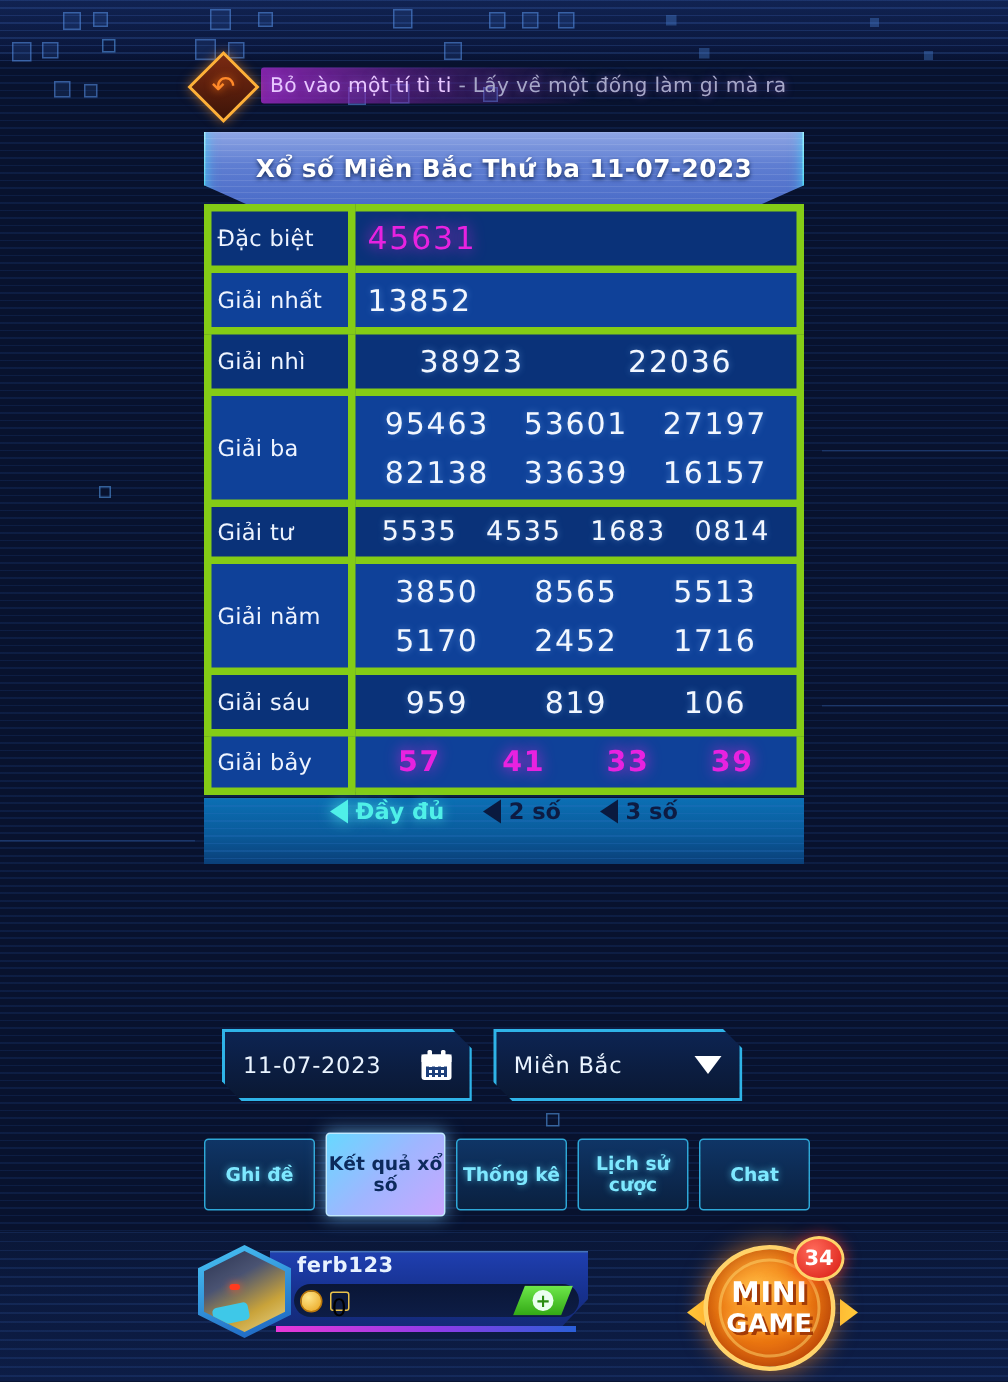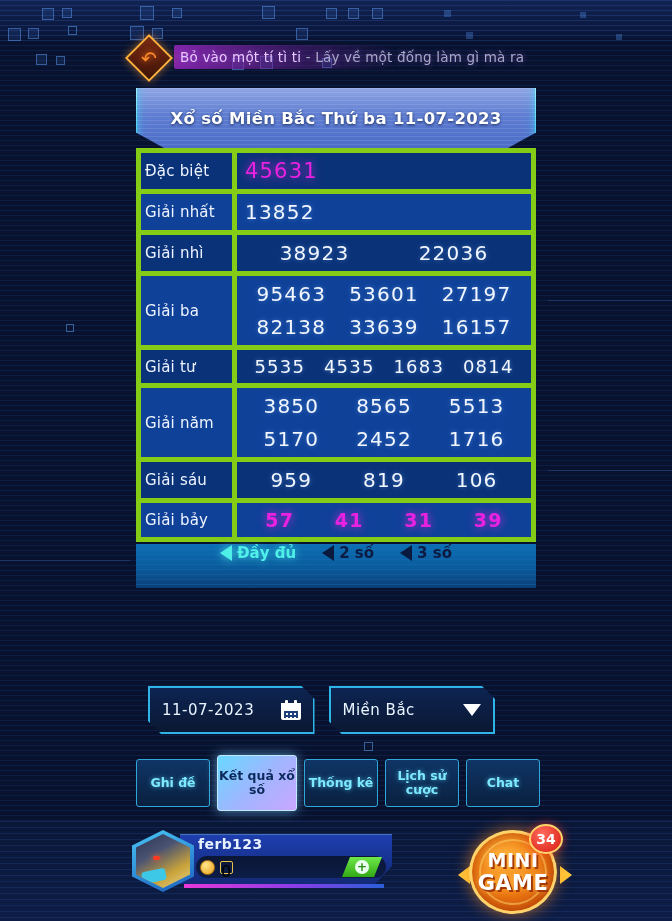--- a/index.html
+++ b/index.html
@@ -59,21 +59,21 @@
        rgba(150,40,190,.85) 0%, rgba(110,35,150,.45) 32%, rgba(20,25,55,0) 62%);
     padding:4px 6px; border-radius:2px;
     text-shadow:0 0 6px rgba(190,120,255,.5);
   }
   .marquee-text .hi { color:#e8c8ff; }
 
   
   .panel { position:absolute; left:136px; top:88px; width:400px; }
 
   .panel-header {
-    position:relative; height:60px;
+    position:relative; height:48px;
     background:linear-gradient(180deg,#8fa6e4 0%,#5f7ed2 45%,#4b6cc8 100%);
     display:flex; align-items:center; justify-content:center;
     clip-path:polygon(0 0, 100% 0, 100% 74%, 93% 100%, 7% 100%, 0 74%);
   }
   .panel-header::after{
     content:""; position:absolute; inset:0;
     background:repeating-linear-gradient(180deg, rgba(255,255,255,.10) 0 1px, transparent 1px 4px);
   }
   .panel-header .title {
     position:relative; z-index:2;
@@ -206,21 +206,21 @@
   .mg-coin {
     position:absolute; left:0; top:4px; width:88px; height:84px; border-radius:50%;
     background:radial-gradient(circle at 40% 32%,#ffb13a 0%,#f07c12 45%,#c44608 100%);
     border:3px solid #ffd36a;
     box-shadow:0 0 16px rgba(255,140,30,.65), inset 0 0 14px rgba(130,30,0,.5);
     display:flex; flex-direction:column; align-items:center; justify-content:center;
   }
   .mg-coin .ring { position:absolute; left:7px; top:6px; right:7px; bottom:6px; border-radius:50%; border:2px solid rgba(255,215,110,.5); }
   .mg-t1,.mg-t2 { position:relative; color:#fff; font-weight:bold; line-height:1; text-shadow:2px 2px 0 #a33a06, 0 0 8px rgba(255,200,90,.8); }
   .mg-t1 { font-size:19px; letter-spacing:.5px; }
-  .mg-t2 { font-size:21px; letter-spacing:.5px; margin-top:3px; }
+  .mg-t2 { font-size:17px; letter-spacing:.5px; margin-top:3px; }
   .mg-badge {
     position:absolute; right:-2px; top:-2px; width:34px; height:30px; border-radius:50%;
     background:radial-gradient(circle at 38% 30%,#ff6a5a,#d81a12);
     border:2px solid #ffd36a; color:#fff; font-size:14px; font-weight:bold;
     display:flex; align-items:center; justify-content:center;
     box-shadow:0 0 10px rgba(255,60,40,.7);
   }
   .mg-wing { position:absolute; top:40px; width:0;height:0; border-top:9px solid transparent; border-bottom:9px solid transparent; }
   .mg-wing.l { left:-11px; border-right:12px solid #ffc83a; }
   .mg-wing.r { right:-11px; border-left:12px solid #ffc83a; }
@@ -365,21 +365,21 @@
               <span class="num">106</span>
             </div>
           </td>
         </tr>
         <tr class="even">
           <td class="label">Giải bảy</td>
           <td class="nums">
             <div class="numrow">
               <span class="num pink small">57</span>
               <span class="num pink small">41</span>
-              <span class="num pink small">31</span>
+              <span class="num pink small">33</span>
               <span class="num pink small">39</span>
             </div>
           </td>
         </tr>
       </tbody>
   </table>
 
   <div class="filterbar" id="filter-bar">
       <div class="filter active">
         <span class="tri"></span>

